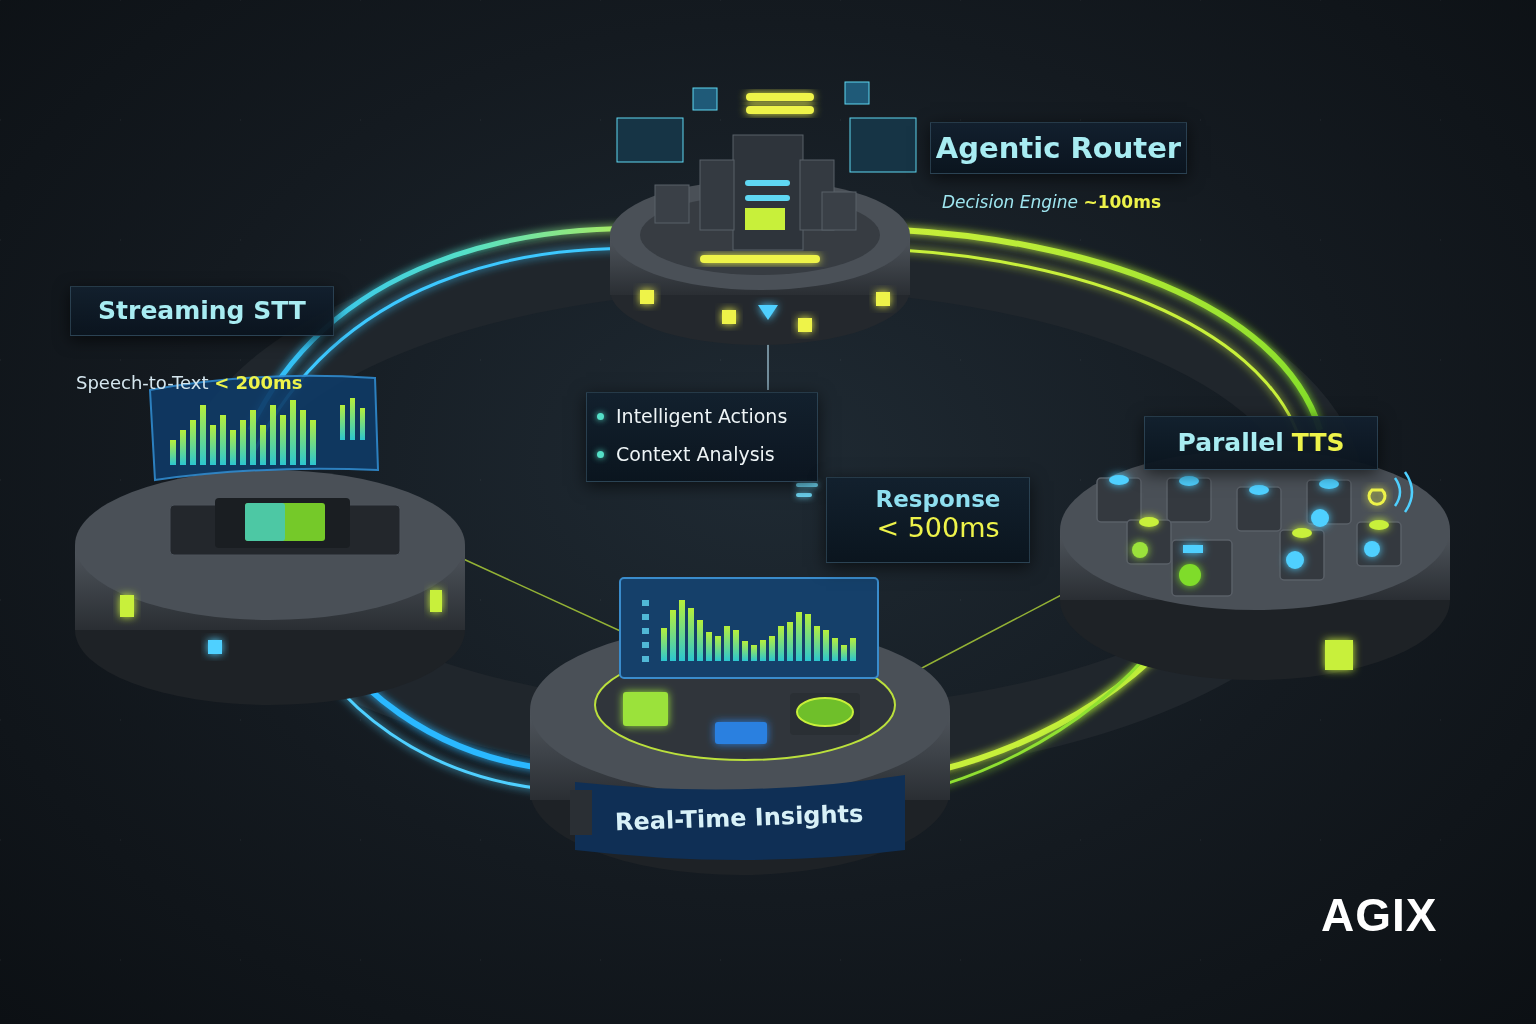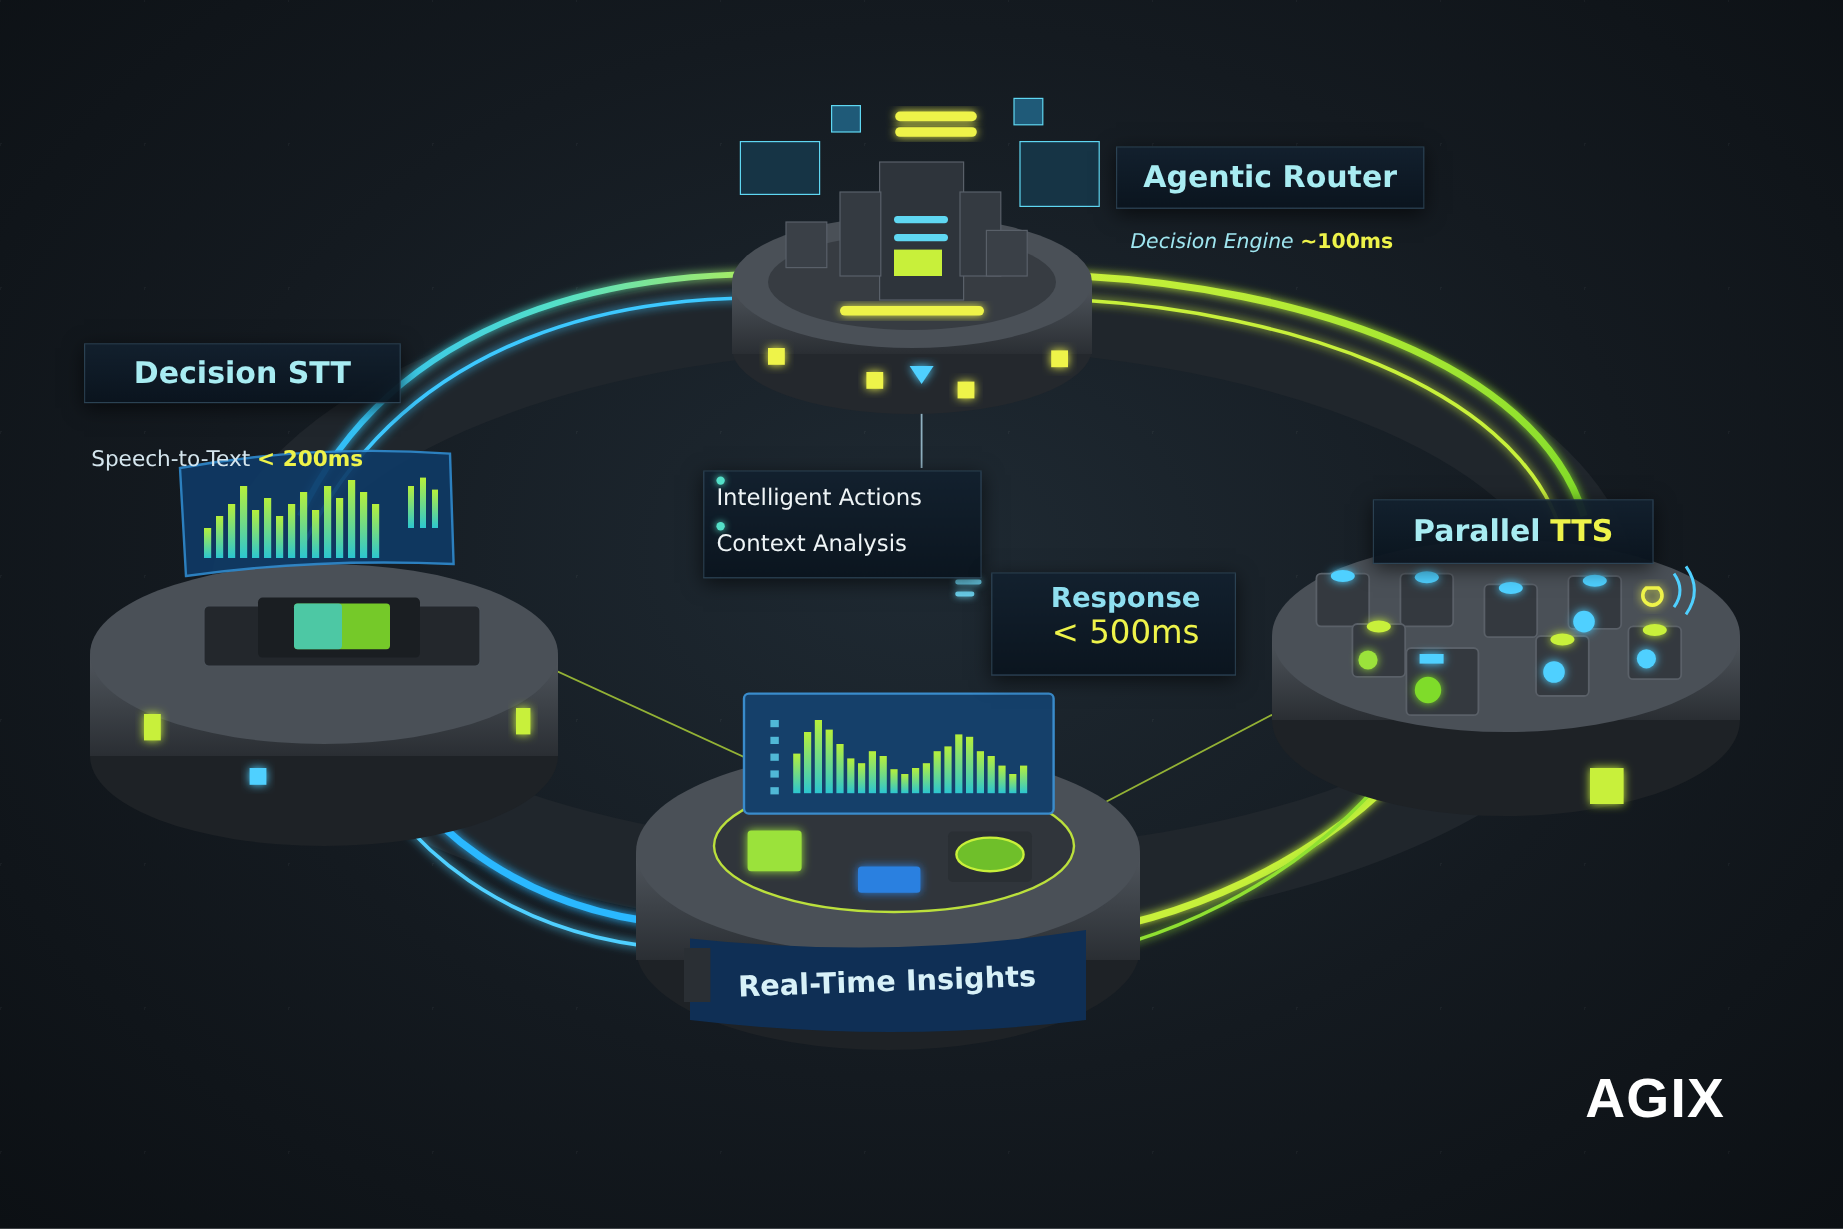--- a/index.html
+++ b/index.html
@@ -23,26 +23,26 @@
     border:1px solid rgba(120,170,200,0.25);
     box-shadow: 0 4px 16px rgba(0,0,0,0.6);
   }
   .title-cyan { color:#a8ecf2; font-weight:bold; }
   .accent-yellow { color:#eef34a; font-weight:bold; }
   .sub { color:#d5e6ee; }
 
   #stt-title { left:70px; top:286px; width:262px; height:48px; font-size:25px; line-height:48px; text-align:center; }
   #stt-sub { position:absolute; left:76px; top:345px; font-size:18px; white-space:nowrap;margin-top:27px; }
 
-  #router-title { left:930px; top:122px; width:255px; height:50px; font-size:25px; line-height:50px; text-align:center; }
+  #router-title { left:930px; top:122px; width:255px; height:50px; font-size:29px; line-height:50px; text-align:center; }
   #router-sub { position:absolute; left:942px; top:180px; font-size:17px; white-space:nowrap; font-style:italic; color:#9fe6f0;margin-top:12px; }
   #router-sub .accent-yellow { font-style:normal; }
 
   #bullets { left:586px; top:392px; width:230px; height:80px; padding:4px 0; }
-  .bullet-row { display:flex; align-items:flex-start; height:38px; padding-left:10px; font-size:19px; color:#eef4f6;flex-direction:column; }
+  .bullet-row { display:flex; align-items:center; height:38px; padding-left:10px; font-size:19px; color:#eef4f6; }
   .dot { width:7px; height:7px; border-radius:50%; background:#54e0c8; margin-right:12px; box-shadow:0 0 6px #54e0c8; }
 
   #response { left:826px; top:477px; width:182px; height:84px; text-align:center;padding-left:20px; }
   #response .l1 { font-size:23px; font-weight:bold; color:#8fdff0; margin-top:8px; }
   #response .l2 { font-size:27px; font-weight:normal; color:#eef34a; }
 
   #tts-title { left:1108px; top:416px; width:232px; height:52px; font-size:25px; line-height:52px; text-align:center;margin-left:36px; }
 
   #insights { position:absolute; left:615px; top:804px; font-size:24px; font-weight:bold; color:#d8f1f8; transform:rotate(-2deg); }
 
@@ -239,21 +239,21 @@
     <rect x="790" y="693" width="70" height="42" rx="4" fill="#2a2f34"></rect>
     <ellipse cx="825" cy="712" rx="28" ry="14" fill="#6fbf2a" stroke="#c8f03a" stroke-width="2"></ellipse>
   </g>
 </svg>
 
 <div class="speed-lines">
   <div style="width:22px"></div>
     <div style="width:16px"></div>
 </div>
 
-<div id="stt-title" class="label-box title-cyan">Decision STT</div>
+<div id="stt-title" class="label-box title-cyan">Streaming STT</div>
 <div id="stt-sub">
   <span class="sub">Speech-to-Text</span>
   <span class="accent-yellow">&lt; 200ms</span>
 </div>
 
 <div id="router-title" class="label-box title-cyan">Agentic Router</div>
 <div id="router-sub">
   <span>Decision Engine</span>
   <span class="accent-yellow">~100ms</span>
 </div>

